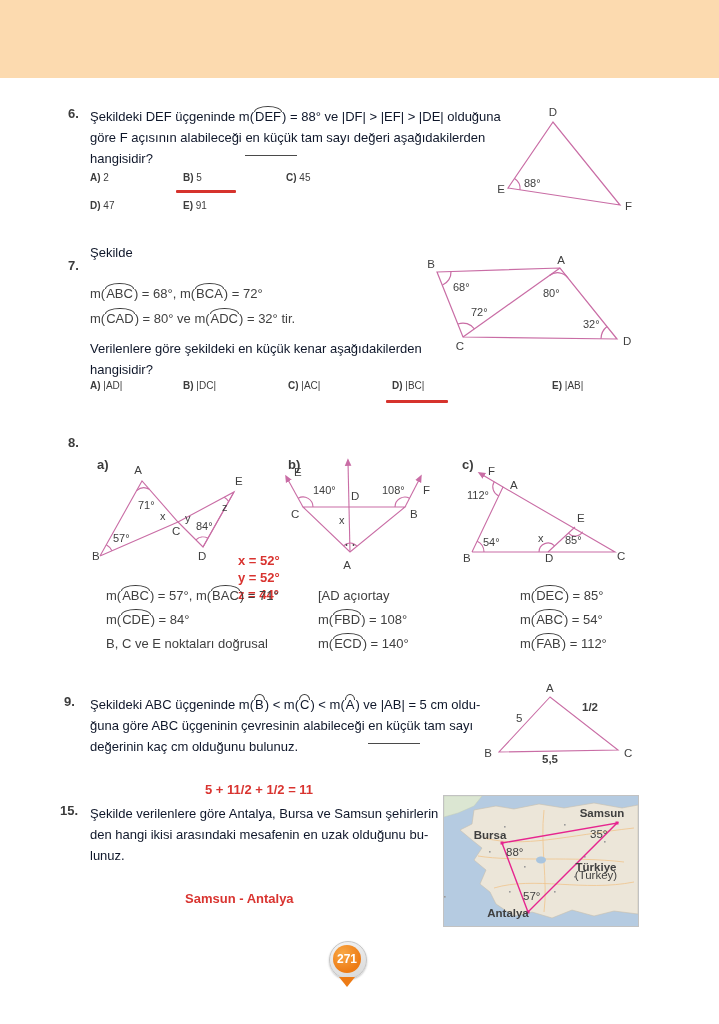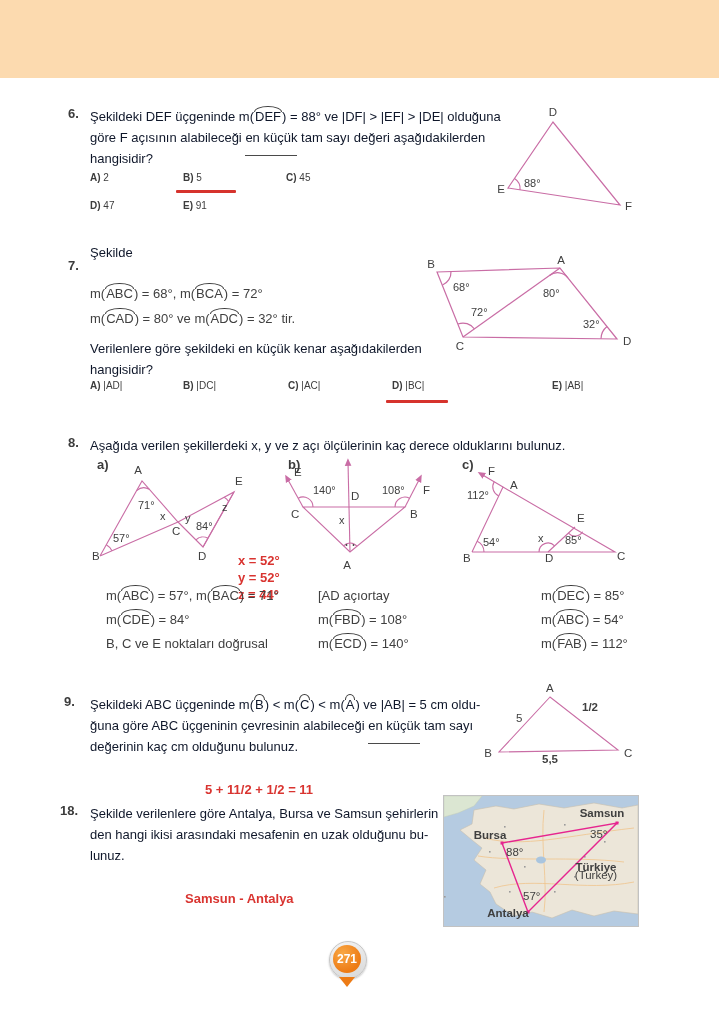--- a/index.html
+++ b/index.html
@@ -85,21 +85,20 @@
     <text x="136" y="9" text-anchor="middle">A</text>
     <text x="35" y="95" text-anchor="middle">C</text>
     <text x="198" y="90">D</text>
     <text x="28" y="36" class="ang">68°</text>
     <text x="46" y="61" class="ang">72°</text>
     <text x="118" y="42" class="ang">80°</text>
     <text x="158" y="73" class="ang">32°</text>
   </svg>
 
   <div class="abs num" style="left:68px;top:435px;">8.</div>
-  <div class="abs txt" style="left:90px;top:435px;width:600px;">Aşağıda verilen şekillerdeki x, y ve z açı ölçülerinin kaç derece olduklarını bulunuz.</div>
 
   <div class="abs figlabel" style="left:97px;top:457px;">a)</div>
   <div class="abs figlabel" style="left:288px;top:457px;">b)</div>
   <div class="abs figlabel" style="left:462px;top:457px;">c)</div>
 
   <svg class="abs" style="left:88px;top:458px;" width="185" height="108">
     <g stroke="#c96da5" stroke-width="1.1" fill="none">
       <path d="M12,98 L54,23 L90,64 L115,89 L146,34 L90,64 L12,98"></path>
       <path d="M115,89 L146,34"></path>
       <path d="M48.6,32.6 A11,11 0 0 1 61.3,31.2"></path>
@@ -184,21 +183,21 @@
   <div class="abs capt" style="left:106px;top:584px;">
     <div class="mathline"><span>m(</span><span class="arc">ABC</span><span>) = 57°, m(</span><span class="arc">BAC</span><span>) = 71°</span></div>
     <div class="mathline"><span>m(</span><span class="arc">CDE</span><span>) = 84°</span></div>
     <div class="mathline"><span>B, C ve E noktaları doğrusal</span></div>
   </div>
   <div class="abs capt" style="left:318px;top:584px;">
     <div class="mathline"><span>[AD açıortay</span></div>
     <div class="mathline"><span>m(</span><span class="arc">FBD</span><span>) = 108°</span></div>
     <div class="mathline"><span>m(</span><span class="arc">ECD</span><span>) = 140°</span></div>
   </div>
-  <div class="abs capt" style="left:520px;top:584px;margin-left:21px;">
+  <div class="abs capt" style="left:520px;top:584px;">
     <div class="mathline"><span>m(</span><span class="arc">DEC</span><span>) = 85°</span></div>
     <div class="mathline"><span>m(</span><span class="arc">ABC</span><span>) = 54°</span></div>
     <div class="mathline"><span>m(</span><span class="arc">FAB</span><span>) = 112°</span></div>
   </div>
 
   <div class="abs num" style="left:64px;top:694px;">9.</div>
   <div class="abs txt" style="left:90px;top:694px;width:430px;"><span>Şekildeki ABC üçgeninde m(</span><span class="arc">B</span><span>) &lt; m(</span><span class="arc">C</span><span>) &lt; m(</span><span class="arc">A</span><span>) ve |AB| = 5 cm oldu-</span><br><span>ğuna göre ABC üçgeninin çevresinin alabileceği </span><span class="und">en küçük</span><span> tam sayı</span><br><span>değerinin kaç cm olduğunu bulunuz.</span></div>
   <div class="abs red" style="left:205px;top:757px;">5 + 11/2 + 1/2 = 11</div>
 
   <svg class="abs" style="left:478px;top:682px;" width="165" height="88">
@@ -206,21 +205,21 @@
       <path d="M72,15 L21,70 L140,68 Z"></path>
     </g>
     <text x="68" y="10">A</text>
     <text x="14" y="75" text-anchor="end">B</text>
     <text x="146" y="75">C</text>
     <text x="38" y="40">5</text>
     <text x="104" y="29" fill="#d93430" font-weight="bold">1/2</text>
     <text x="64" y="81" fill="#d93430" font-weight="bold">5,5</text>
   </svg>
 
-  <div class="abs num" style="left:60px;top:803px;">18.</div>
+  <div class="abs num" style="left:60px;top:803px;">15.</div>
   <div class="abs txt" style="left:90px;top:803px;width:400px;"><span>Şekilde verilenlere göre Antalya, Bursa ve Samsun şehirlerin</span><br><span>den hangi ikisi arasındaki mesafenin en uzak olduğunu bu-</span><br><span>lunuz.</span></div>
   <div class="abs red" style="left:185px;top:866px;">Samsun - Antalya</div>
 
   <svg class="abs" style="left:443px;top:795px;border:1px solid #c2c2c2;" width="194" height="130">
     <rect x="0" y="0" width="194" height="130" fill="#b5cbe1"></rect>
     <path d="M16,34 L28,28 L30,14 L52,10 L70,13 L95,8 L120,12 L150,7 L178,12 L194,9 L194,118 L170,115 L150,120 L128,114 L108,122 L88,116 L70,120 L52,108 L46,96 L36,88 L42,74 L30,64 L38,52 L28,44 Z" fill="#ece6d9" stroke="#c8bfae" stroke-width="0.6"></path>
     <path d="M0,0 L38,0 L30,10 L14,17 L0,21 Z" fill="#dbe6d2" stroke="#c3cdb8" stroke-width="0.5"></path>
     <g stroke="#f0c48c" stroke-width="0.8" fill="none">
       <path d="M40,42 C80,52 120,40 190,32"></path>
       <path d="M50,92 C90,80 140,96 190,86"></path>

